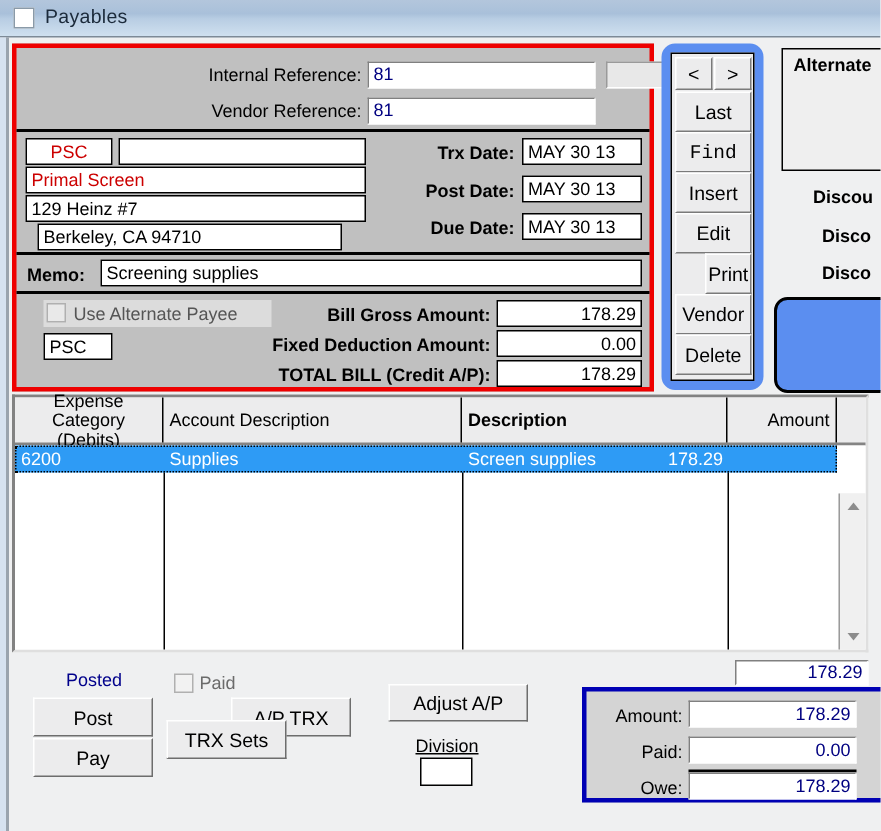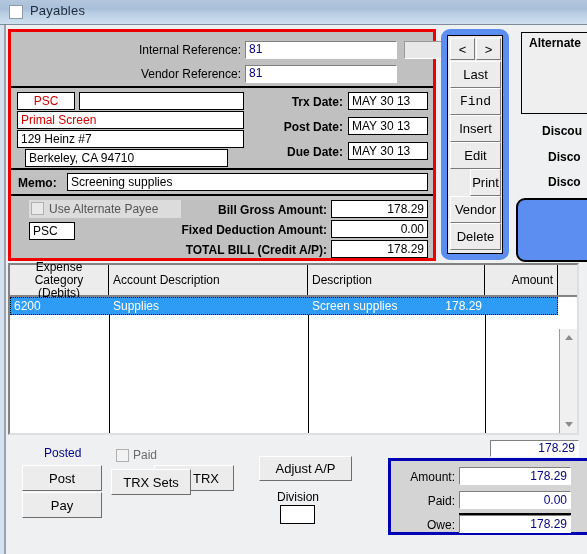--- a/index.html
+++ b/index.html
@@ -234,21 +234,21 @@
   <div class="lbl b" style="left:548px;top:175px;">Disco</div>
   <div class="bluebox"></div>
 
   <div class="tablewrap">
     <div class="thead">
       <div class="th ctr" style="left:0;width:99px;flex-direction:column;justify-content:center;">
         <span>Expense Category</span>
         <span>(Debits)</span>
       </div>
       <div class="th" style="left:99px;width:199px;">Account Description</div>
-      <div class="th" style="left:298px;width:177px;">Description</div>
+      <div class="th" style="left:298px;width:177px;font-weight:bold;">Description</div>
       <div class="th rgt" style="left:475px;width:73px;">Amount</div>
       <div class="th" style="left:548px;width:19px;border-right:0;"></div>
     </div>
 
     <div class="tbody">
       <div class="vline" style="left:99px;"></div>
       <div class="vline" style="left:298px;"></div>
       <div class="vline" style="left:475px;"></div>
 
       <div class="row-sel">
@@ -269,24 +269,24 @@
     </div>
   </div>
 
   <div class="posted" style="left:44px;top:446px;">Posted</div>
   <div class="chk w" style="left:116px;top:449px;"></div>
   <div class="lbl" style="left:133px;top:448px;color:#6b6b6b;">Paid</div>
 
   <div class="btn" style="left:22px;top:465px;width:80px;height:26px;">Post</div>
   <div class="btn" style="left:22px;top:492px;width:80px;height:26px;">Pay</div>
   <div class="btn" style="left:111px;top:465px;width:80px;height:26px;margin-left:43px;">A/P TRX</div>
-  <div class="btn" style="left:111px;top:469px;width:80px;height:26px;">TRX Sets</div>
+  <div class="btn" style="left:111px;top:480px;width:80px;height:26px;">TRX Sets</div>
 
   <div class="btn" style="left:259px;top:456px;width:93px;height:25px;">Adjust A/P</div>
-  <div class="lbl" style="left:277px;top:490px;">Division</div>
+  <div class="lbl" style="left:277px;top:490px;text-decoration:underline;">Division</div>
   <div class="field black dk" style="left:280px;top:505px;width:35px;height:19px;line-height:17px;"></div>
 
   <div class="field num" style="left:490px;top:440px;width:89px;height:17px;line-height:15px;">178.29</div>
 
   <div class="navyBox">
     <div class="lbl r" style="left:0px;top:9px;width:64px;">Amount:</div>
     <div class="field num" style="left:68px;top:6px;width:112px;height:18px;line-height:16px;">178.29</div>
 
     <div class="lbl r" style="left:0px;top:33px;width:64px;">Paid:</div>
     <div class="field num" style="left:68px;top:30px;width:112px;height:18px;line-height:16px;">0.00</div>

